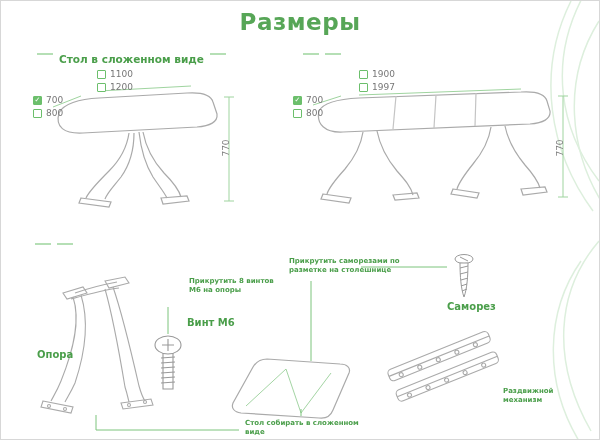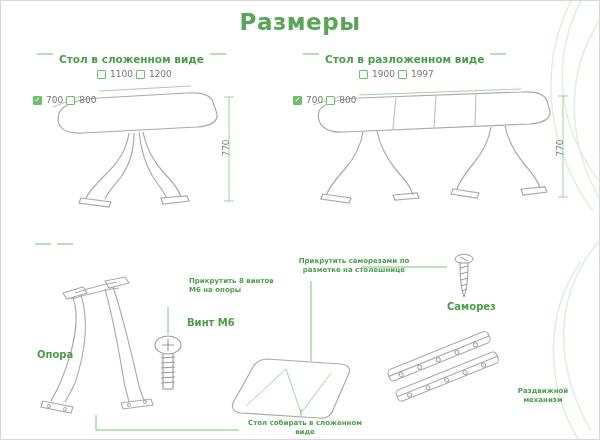--- a/index.html
+++ b/index.html
@@ -3,30 +3,30 @@
 <meta charset="utf-8">
 <style>
   html,body{margin:0;padding:0;background:#e9e9e9;}
   .page{position:relative;width:600px;height:440px;background:#ffffff;overflow:hidden;
         font-family:"DejaVu Sans","Liberation Sans",sans-serif;border:1px solid #d7d7d7;box-sizing:border-box;}
   .title{position:absolute;top:8px;left:0;width:100%;text-align:center;
          font-size:23px;font-weight:bold;color:#57a657;letter-spacing:.5px;}
   .sec{position:absolute;display:flex;align-items:flex-start;gap:6px;
        font-size:10.5px;font-weight:bold;color:#4a9e4a;white-space:nowrap;}
   .sec .ln{width:16px;height:2px;background:#b5dfb5;display:inline-block;}
-  .dims{position:absolute;display:flex;flex-direction:row;gap:3px;}
+  .dims{position:absolute;display:flex;flex-direction:column;gap:3px;}
   .dim{display:flex;align-items:center;gap:4px;font-size:9px;color:#777;}
   .chk{width:9px;height:9px;border:1px solid #6cbf6c;background:#fff;display:inline-flex;
        align-items:center;justify-content:center;border-radius:1px;box-sizing:border-box;}
   .chk.checked{background:#6cbf6c;}
   .chk.checked::after{content:"\2713";color:#fff;font-size:7px;line-height:1;}
   .vdim{position:absolute;font-size:9px;color:#777;transform:rotate(-90deg);transform-origin:center;}
   .note{position:absolute;font-size:7px;line-height:1.3;color:#4a9e4a;font-weight:bold;}
   .plabel{position:absolute;font-size:10px;color:#4a9e4a;font-weight:bold;white-space:nowrap;}
-  .center{text-align:center;}
+  .center{text-align:left;}
   svg{position:absolute;left:0;top:0;}
 </style>
 </head>
 <body>
 
 <div class="page">
 
   <svg width="600" height="440" viewBox="0 0 600 440">
 
     <g stroke="#ddefdd" stroke-width="1.5" fill="none">
@@ -139,21 +139,20 @@
 
   <div class="title">Размеры</div>
 
   <div class="sec" style="left:36px;top:52px">
     <span class="ln"></span>
     <span>Стол в сложенном виде</span>
     <span class="ln"></span>
   </div>
   <div class="sec" style="left:302px;top:52px">
     <span class="ln"></span>
-    <span>Стол в разложенном виде</span>
     <span class="ln"></span>
   </div>
 
   <div class="dims" style="left:96px;top:68px">
     <div class="dim">
       <span class="chk"></span>
       <span>1100</span>
     </div>
     <div class="dim">
       <span class="chk"></span>

